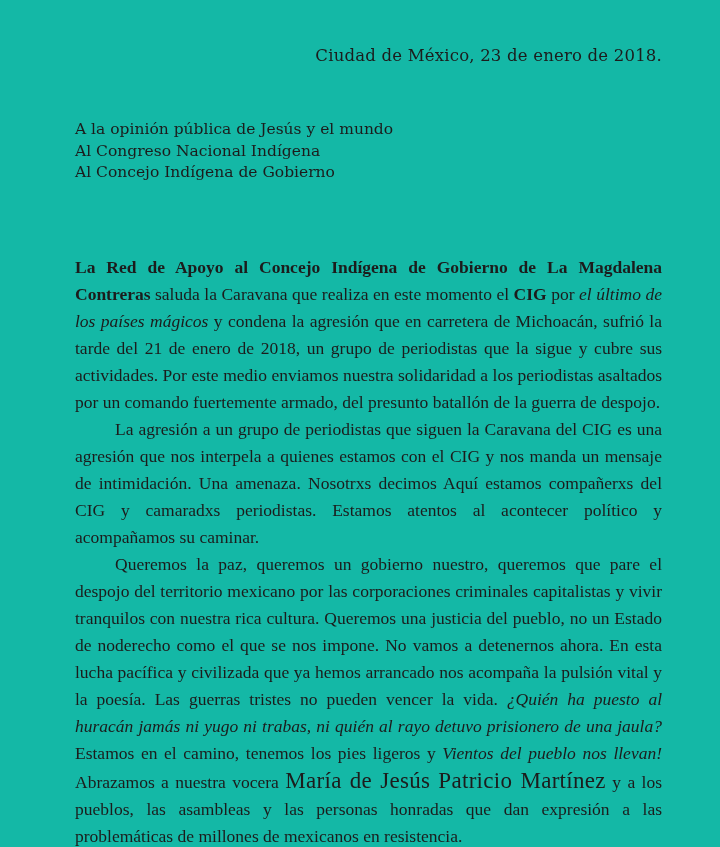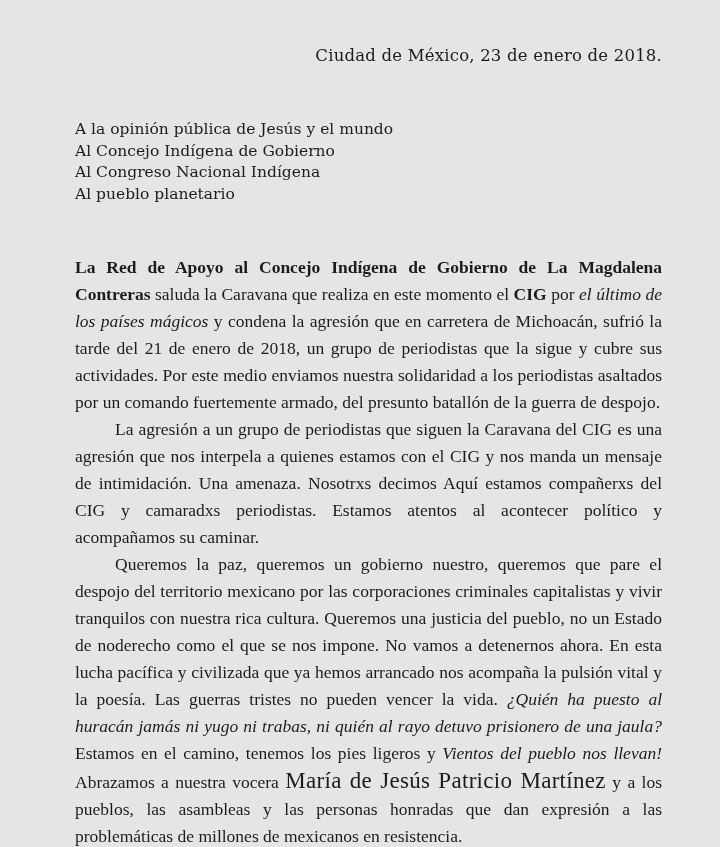--- a/index.html
+++ b/index.html
@@ -4,21 +4,21 @@
 <style>
   html, body {
     margin: 0;
     padding: 0;
     background: #ffffff;
   }
   .page {
     position: relative;
     width: 720px;
     height: 847px;
-    background: #e5e5e5;
+    background: #14b8a6;
     color: #1c1c1c;
     overflow: hidden;
   }
   
   .date-line {
     position: absolute;
     top: 46px;
     left: 75px;
     right: 58px;
     text-align: right;
@@ -63,23 +63,22 @@
 </style>
 </head>
 <body>
 
 <div class="page">
 
   <div class="date-line">Ciudad de México, 23 de enero de 2018.</div>
 
   <div class="recipients">
     <div>A la opinión pública de Jesús y el mundo</div>
+    <div>Al Congreso Nacional Indígena</div>
     <div>Al Concejo Indígena de Gobierno</div>
-    <div>Al Congreso Nacional Indígena</div>
-    <div>Al pueblo planetario</div>
   </div>
 
   <div class="content">
 
     <p class="para-1"><span class="seg-bold">La Red de Apoyo al Concejo Indígena de Gobierno de La Magdalena Contreras</span><span> saluda la Caravana que realiza en este momento el </span><span class="seg-bold">CIG</span><span> por </span><span class="seg-italic">el último de los países mágicos</span><span> y condena la agresión que en carretera de Michoacán, sufrió la tarde del 21 de enero de 2018, un grupo de periodistas que la sigue y cubre sus actividades. Por este medio enviamos nuestra solidaridad a los periodistas asaltados por un comando fuertemente armado, del presunto batallón de la guerra de despojo.</span></p>
 
     <p class="para-indent"><span>La agresión a un grupo de periodistas que siguen la Caravana del CIG es una agresión que nos interpela a quienes estamos con el CIG y nos manda un mensaje de intimidación. Una amenaza. Nosotrxs decimos Aquí estamos compañerxs del CIG y camaradxs periodistas. Estamos atentos al acontecer político y acompañamos su caminar.</span></p>
 
     <p class="para-indent"><span>Queremos la paz, queremos un gobierno nuestro, queremos que pare el despojo del territorio mexicano por las corporaciones criminales capitalistas y vivir tranquilos con nuestra rica cultura. Queremos una justicia del pueblo, no un Estado de noderecho como el que se nos impone. No vamos a detenernos ahora. En esta lucha pacífica y civilizada que ya hemos arrancado nos acompaña la pulsión vital y la poesía. Las guerras tristes no pueden vencer la vida. </span><span class="seg-italic">¿Quién ha puesto al huracán jamás ni yugo ni trabas, ni quién al rayo detuvo prisionero de una jaula?</span><span> Estamos en el camino, tenemos los pies ligeros y </span><span class="seg-italic">Vientos del pueblo nos llevan!</span><span> Abrazamos a nuestra vocera </span><span class="seg-name">María de Jesús Patricio Martínez</span><span> y a los pueblos, las asambleas y las personas honradas que dan expresión a las problemáticas de millones de mexicanos en resistencia.</span></p>
 

